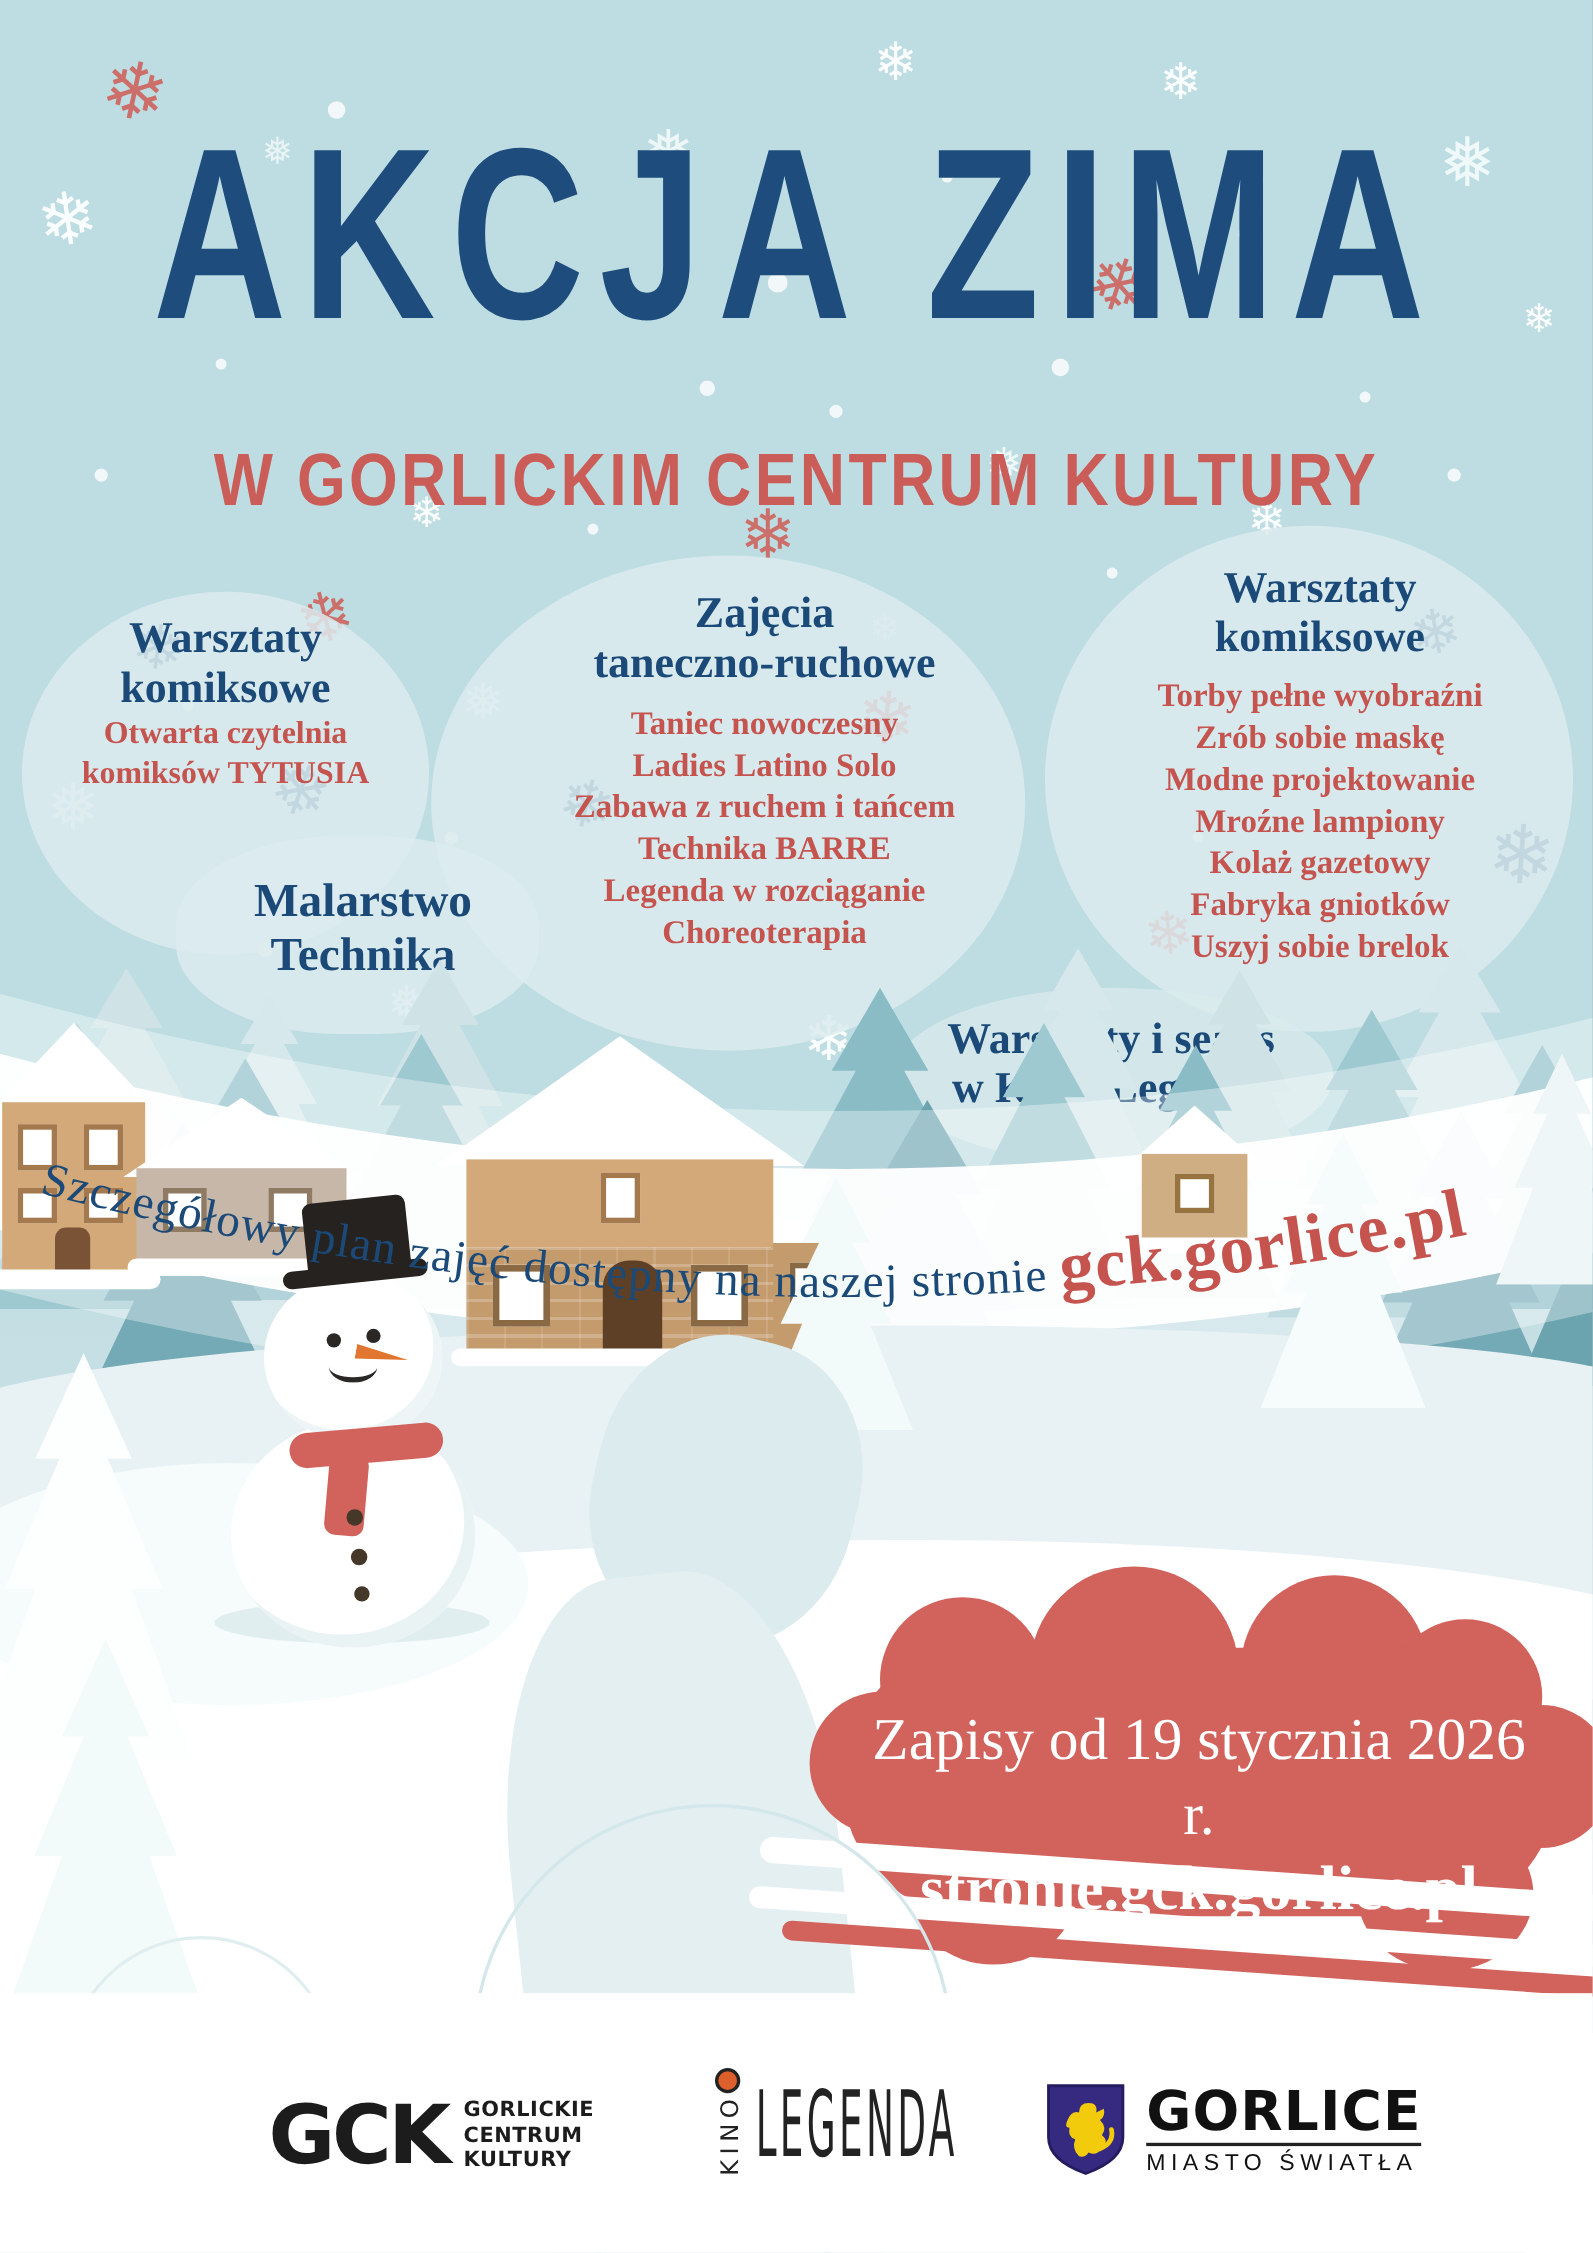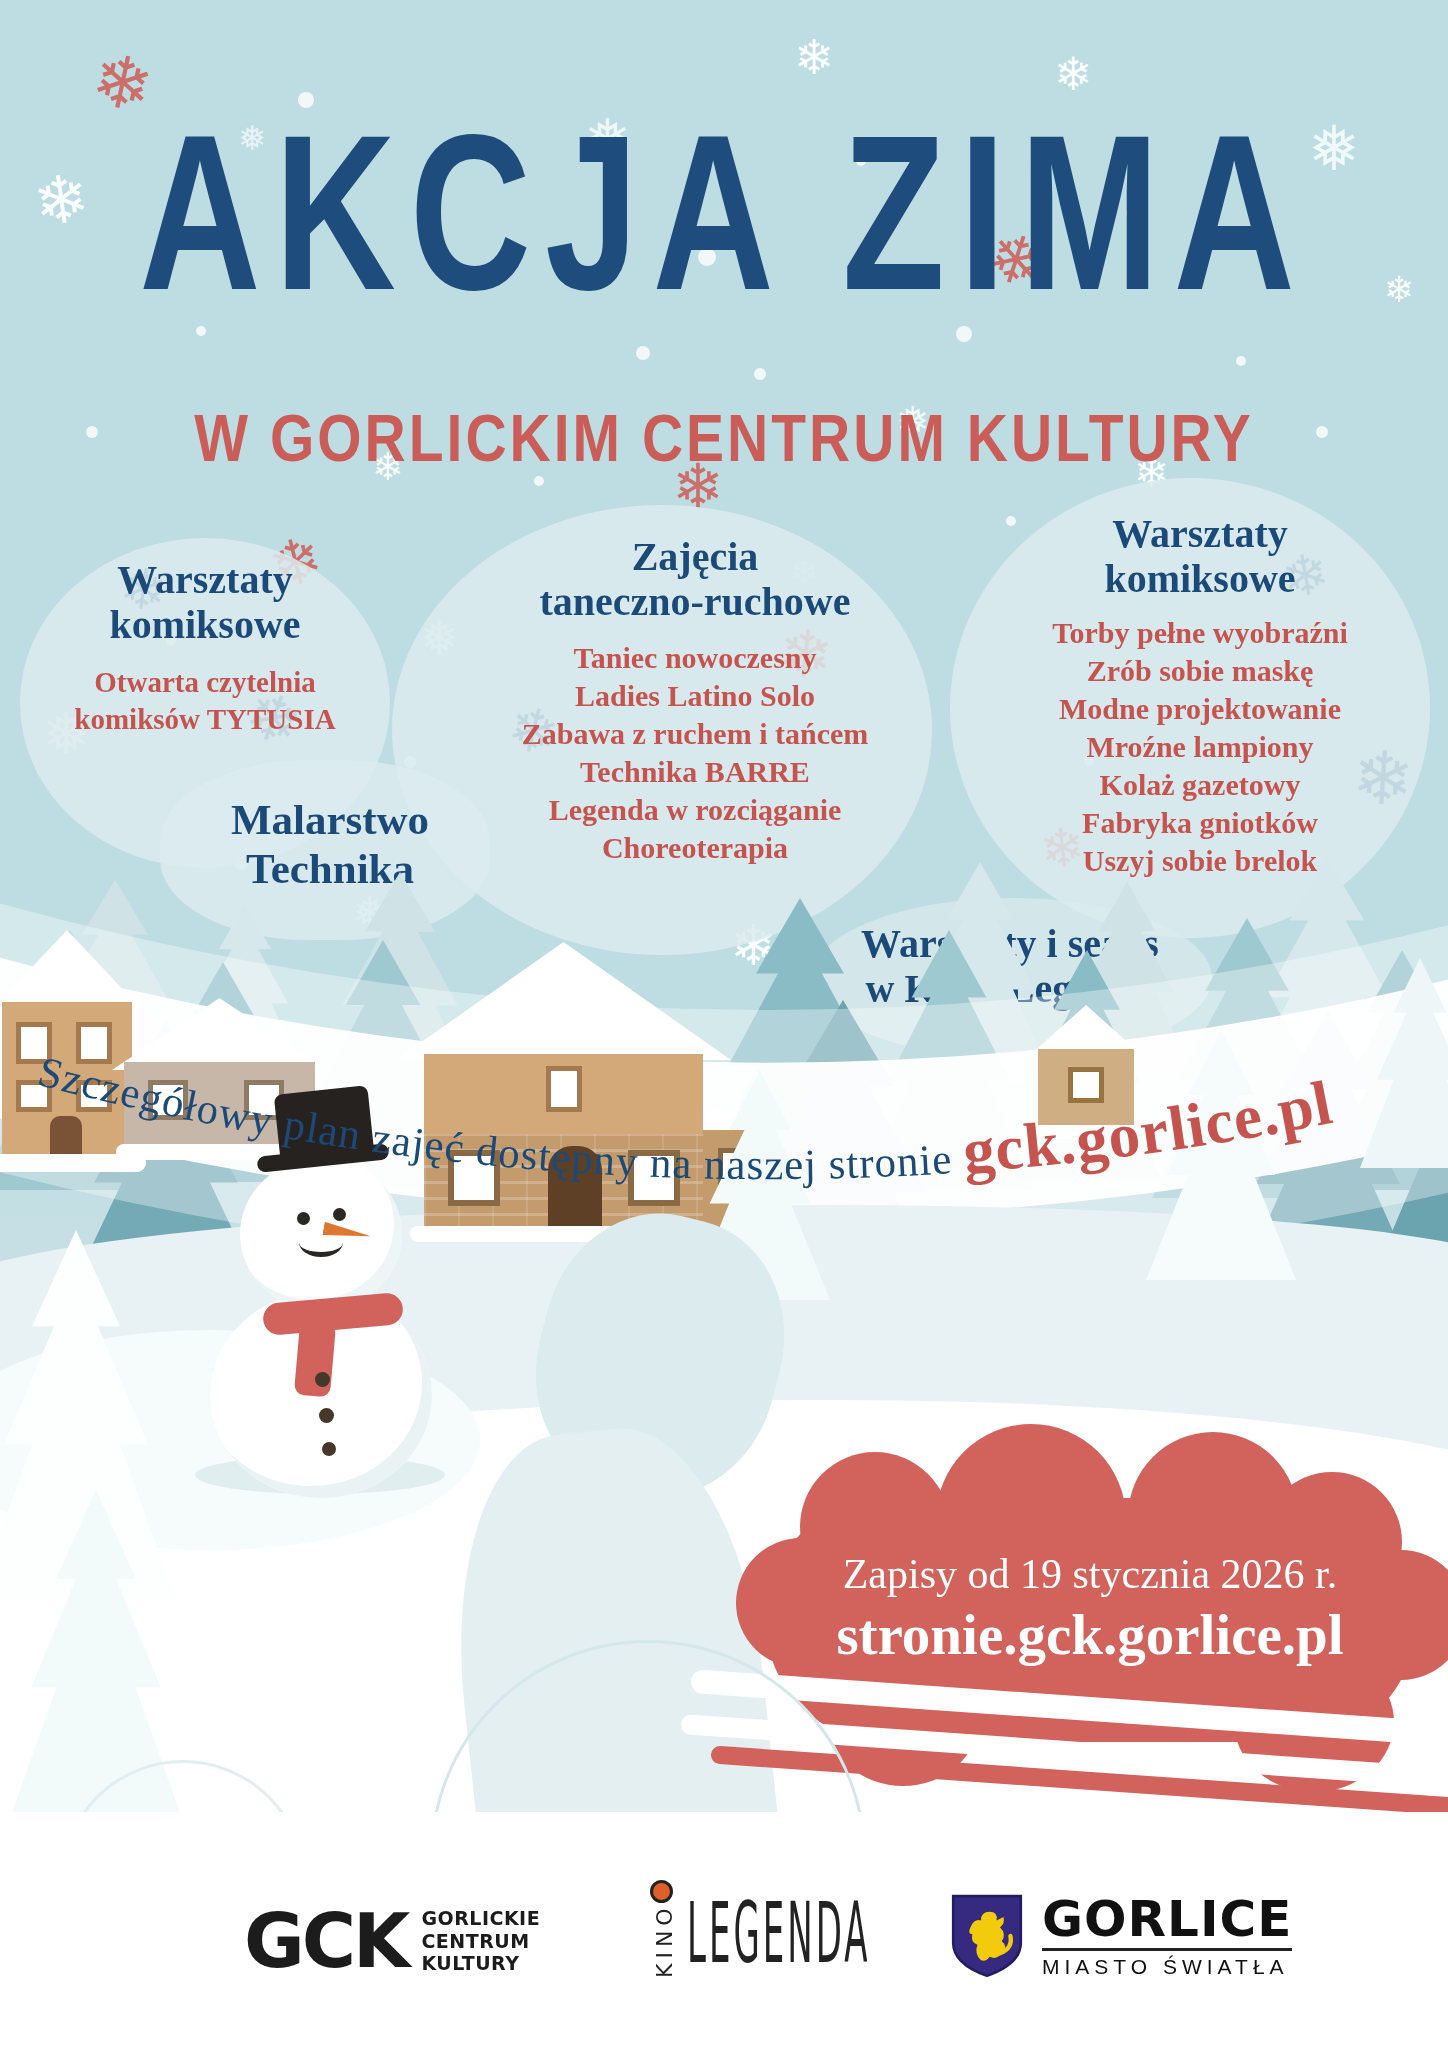--- a/index.html
+++ b/index.html
@@ -27,21 +27,21 @@
   .sec .h{font-weight:700;color:#1b4a78;font-size:40px;line-height:1.12;}
   .sec .r{font-weight:700;color:#c5534e;font-size:29px;line-height:1.3;}
   .list{font-weight:700;color:#c5534e;font-size:30px;line-height:1.27;margin-top:14px;}
   .big{font-weight:700;color:#1b4a78;font-size:43px;line-height:1.15;}
   
   .rooftri{position:absolute;clip-path:polygon(50% 0,100% 100%,0 100%);background:#fff;}
   .win{position:absolute;background:#fff;border:5px solid #a4794d;box-sizing:border-box;}
   
   .rb{position:absolute;background:#d2625c;border-radius:50%;}
   .signup-text{position:absolute;left:40px;top:118px;width:620px;text-align:center;color:#fff;z-index:5;}
-  .signup-text .l1{font-size:42px;line-height:1.25;}
+  .signup-text .l1{font-size:54px;line-height:1.25;}
   .signup-text .l2{font-size:57px;font-weight:700;line-height:1.2;}
   
   .footerband{position:absolute;left:0;top:1812px;width:1448px;height:236px;background:#fff;}
   .gck{position:absolute;left:244px;top:1898px;display:flex;align-items:center;font-family:"DejaVu Sans","Liberation Sans",sans-serif;color:#1c1c1c;}
   .gck .abbr{font-size:74px;font-weight:800;letter-spacing:-3px;}
   .gck .lines{margin-left:14px;font-size:19px;font-weight:700;line-height:1.18;letter-spacing:.5px;}
   .kino{position:absolute;left:652px;top:1886px;display:flex;align-items:flex-end;font-family:"DejaVu Sans","Liberation Sans",sans-serif;color:#222;}
   .kino .vert{writing-mode:vertical-rl;transform:rotate(180deg);font-size:22px;letter-spacing:5px;height:92px;font-weight:400;}
   .kino .dot-o{position:absolute;left:-2px;top:-6px;width:17px;height:17px;border-radius:50%;background:#dd5f2b;border:3px solid #222;}
   .kino .legenda{font-size:34px;font-weight:400;letter-spacing:3px;transform:scaleY(2.45);transform-origin:bottom;margin-left:10px;}
@@ -109,21 +109,21 @@
 
   <div class="blob" style="left:20px;top:538px;width:370px;height:330px;"></div>
   <div class="blob" style="left:160px;top:760px;width:330px;height:180px;border-radius:45%;"></div>
   <div class="blob" style="left:392px;top:505px;width:540px;height:450px;"></div>
   <div class="blob" style="left:950px;top:478px;width:480px;height:460px;"></div>
   <div class="blob" style="left:812px;top:898px;width:400px;height:160px;border-radius:50%;opacity:.7;"></div>
 
   <div class="sec" style="left:30px;top:558px;width:350px;">
     <div class="h"><span>Warsztaty</span><br>
       <span>komiksowe</span></div>
-    <div class="r" style="margin-top:16px;">
+    <div class="r" style="margin-top:0;">
       <span>Otwarta czytelnia</span><br>
       <span>komiksów TYTUSIA</span></div>
   </div>
 
   <div class="sec" style="left:165px;top:795px;width:330px;">
     <div class="big"><span>Malarstwo</span><br>
       <span>Technika</span></div>
   </div>
 
   <div class="sec" style="left:440px;top:535px;width:510px;">

